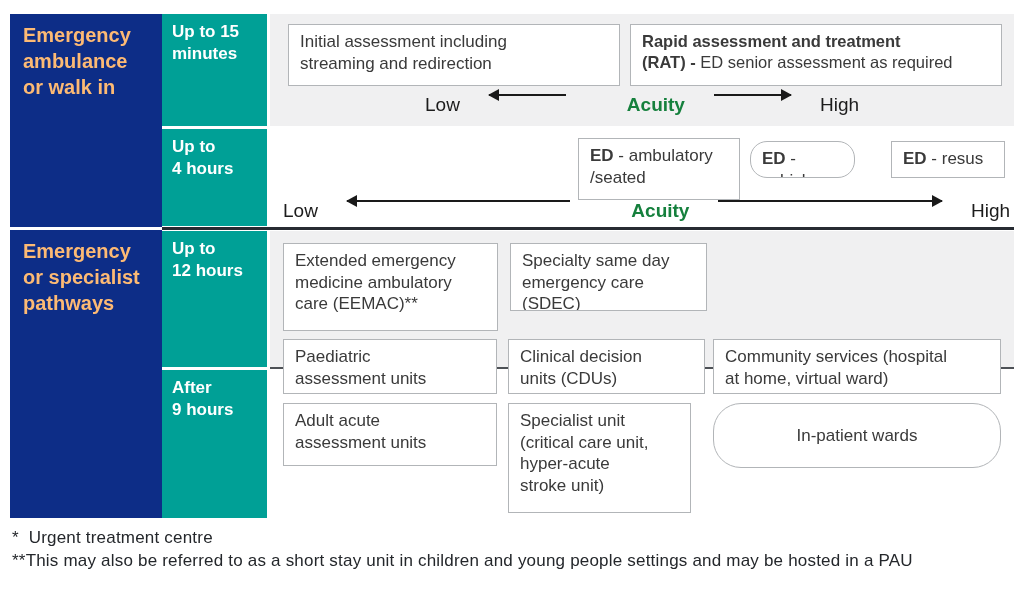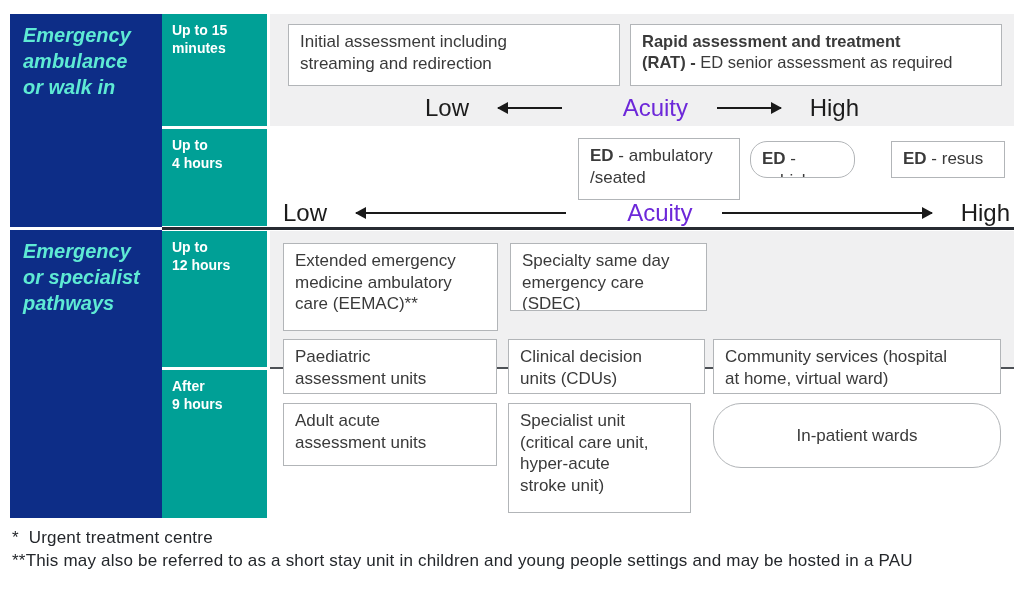--- a/index.html
+++ b/index.html
@@ -1,34 +1,34 @@
 <!DOCTYPE html>
 <html style="--navy: #0d2d87; --teal: #00a096; --panel: #f0f0f1; --bordercol: #b2b5b8; --textcol: #3a3a3a; --linecol: #1a1a1a;"><head>
 <meta charset="utf-8">
 <style>
   html,body{margin:0;padding:0;background:#ffffff;}
   body{font-family:"Liberation Sans","DejaVu Sans",sans-serif;}
   #stage{position:relative;width:1024px;height:596px;background:#fff;overflow:hidden;}
   .abs{position:absolute;box-sizing:border-box;}
 
-  .bluecell{background:var(--navy,#0d2d87);color:#5eead4;font-weight:bold;font-size:20px;
-            line-height:1.3;padding:8px 10px 0 13px;white-space:pre-line;font-style:italic;}
-  .tealcell{background:var(--teal,#00a096);color:#fff;font-weight:bold;font-size:14px;
+  .bluecell{background:var(--navy,#0d2d87);color:#fdba74;font-weight:bold;font-size:20px;
+            line-height:1.3;padding:8px 10px 0 13px;white-space:pre-line;}
+  .tealcell{background:var(--teal,#00a096);color:#fff;font-weight:bold;font-size:17px;
             line-height:1.3;padding:7px 4px 0 10px;white-space:pre-line;}
   .panel{background:var(--panel,#f0f0f1);}
   .hrule{background:#4d5156;}
   .sectiondivider{background:#272b32;}
 
   .box{background:#fff;border:1px solid var(--bordercol,#b2b5b8);color:var(--textcol,#3a3a3a);
        font-size:17px;line-height:1.27;padding:6px 11px;overflow:hidden;}
   .box .b{font-weight:bold;}
   .box.center{display:flex;align-items:center;justify-content:center;text-align:center;padding:0 6px;border-radius:28px;}
 
-  .acuity{display:flex;align-items:center;gap:29px;font-size:24px;color:#1c1c1c;}
-  .acuity .lab{font-weight:normal;color:#6d28d9;margin-left:32px;}
+  .acuity{display:flex;gap:29px;font-size:19px;color:#1c1c1c;}
+  .acuity .lab{font-weight:bold;color:#15803d;margin-left:32px;}
   .aline{height:2px;background:var(--linecol,#1a1a1a);position:relative;flex:1;min-width:40px;}
   .aline.l::before{content:"";position:absolute;left:-1px;top:-5px;width:0;height:0;
       border-top:6px solid transparent;border-bottom:6px solid transparent;
       border-right:11px solid var(--linecol,#1a1a1a);}
   .aline.r::after{content:"";position:absolute;right:-1px;top:-5px;width:0;height:0;
       border-top:6px solid transparent;border-bottom:6px solid transparent;
       border-left:11px solid var(--linecol,#1a1a1a);}
   .arrowcenterwrap{display:flex;justify-content:center;}
   .arrowcenterwrap .acuity{width:434px;}
 

